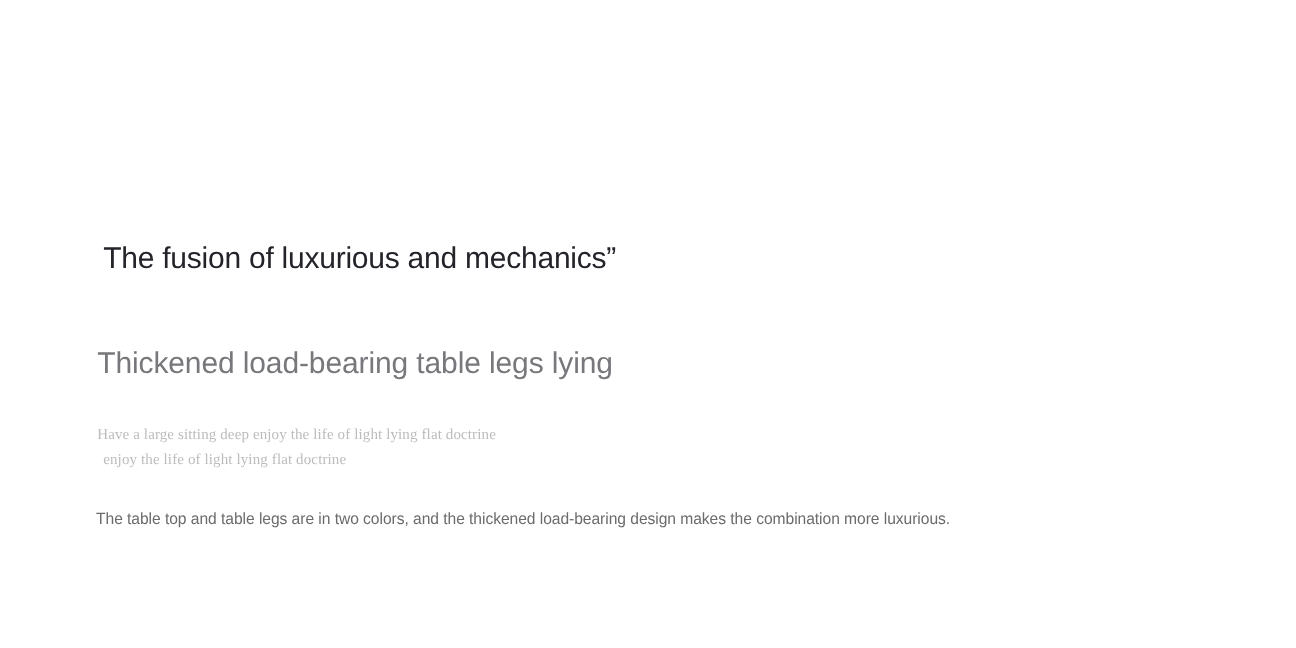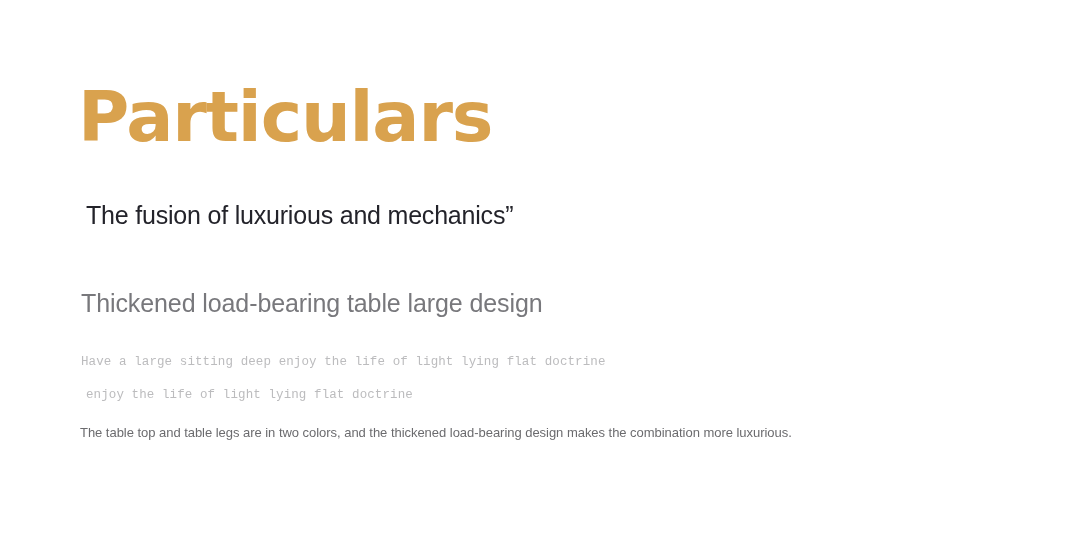--- a/index.html
+++ b/index.html
@@ -59,31 +59,30 @@
     line-height: 1.25;
     color: #78787c;
     white-space: nowrap;
   }
 
   
   .notes {
     position: absolute;
     left: 81px;
     top: 352px;
-    font-family: Liberation Mono, monospace;
+    font-family: Liberation Serif, serif;
     font-size: 12.5px;
     font-weight: 400;
     letter-spacing: 0.1px;
     line-height: 21px;
     color: #bcbcbe;
     white-space: nowrap;
   }
   .notes .note-line-2 {
     padding-left: 5px;
-    margin-top: 12px;
   }
 
   
   .footer-paragraph {
     position: absolute;
     left: 80px;
     top: 423px;
     width: 820px;
     font-family: "Liberation Sans", sans-serif;
     font-size: 13.5px;
@@ -94,25 +93,24 @@
     transform: scaleX(0.965);
     transform-origin: left center;
     white-space: nowrap;
   }
 </style>
 </head>
 <body>
 
 <div id="slide">
 
-  <div class="title">Particulars</div>
 
   <div class="subtitle">The fusion of luxurious and mechanics”</div>
 
-  <div class="section-heading">Thickened load-bearing table large design</div>
+  <div class="section-heading">Thickened load-bearing table legs lying</div>
 
   <div class="notes">
     <div class="note-line-1">Have a large sitting deep enjoy the life of light lying flat doctrine</div>
     <div class="note-line-2">enjoy the life of light lying flat doctrine</div>
   </div>
 
   <div class="footer-paragraph">The table top and table legs are in two colors, and the thickened load-bearing design makes the combination more luxurious.</div>
 
 </div>
 

